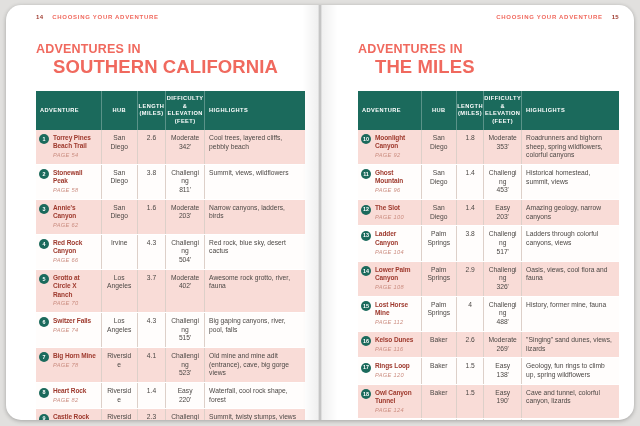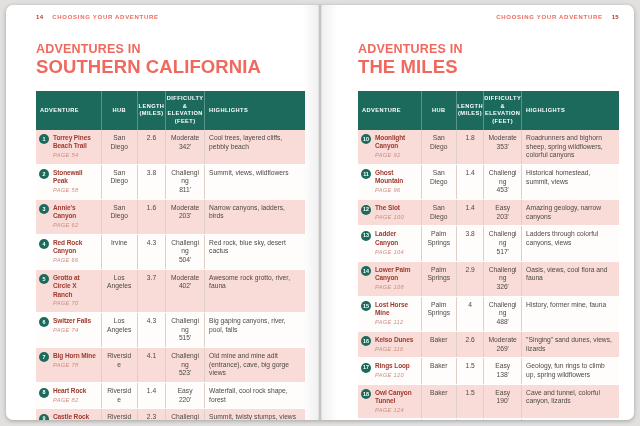--- a/index.html
+++ b/index.html
@@ -1,31 +1,31 @@
 <!DOCTYPE html>
 <html style="--backdrop: #e1e0de; --coral: #f0695e; --teal: #1b6a5c; --maroon: #9e392d; --pageRef: #cb8d80; --body: #4c4845; --rowPink: #f9dcd7; --rowWhite: #fffdfc; --grid: #ddd0c9;"><head>
 <meta charset="utf-8">
 <style>
   html,body{margin:0;padding:0;width:640px;height:426px;background:var(--backdrop,#e1e0de);
     font-family:"Liberation Sans",sans-serif;overflow:hidden;}
   .spread{position:absolute;top:5px;left:6px;right:6px;bottom:6px;background:#fff;
-    border-radius:7px;display:flex;overflow:hidden;box-shadow:0 1px 4px rgba(0,0,0,.28);}
+    border-radius:15px;display:flex;overflow:hidden;box-shadow:0 1px 4px rgba(0,0,0,.28);}
   .gutter{position:absolute;left:50%;top:0;bottom:0;width:36px;transform:translateX(-50%);
     background:linear-gradient(90deg,rgba(0,0,0,0) 0%,rgba(0,0,0,.06) 44%,rgba(0,0,0,.28) 50%,rgba(0,0,0,.06) 56%,rgba(0,0,0,0) 100%);
     pointer-events:none;z-index:5;}
   .page{width:50%;position:relative;box-sizing:border-box;}
   .page.left{padding:9px 15px 0 30px;}
   .page.right{padding:9px 15px 0 38px;}
   .running-head{display:flex;gap:9px;align-items:baseline;font-size:6px;font-weight:bold;
     letter-spacing:.7px;color:var(--coral,#f0695e);height:9px;}
   .page.right .running-head{justify-content:flex-end;}
   .pagenum{color:var(--maroon,#9e392d);letter-spacing:.3px;}
   .title{margin:20px 0 14px 0;color:var(--coral,#f0695e);line-height:1.1;}
   .t1{display:block;font-size:12.5px;font-weight:bold;letter-spacing:.2px;}
-  .t2{display:block;font-size:18.5px;font-weight:bold;letter-spacing:.1px;}
+  .t2{display:block;font-size:18.5px;font-weight:bold;letter-spacing:.1px;margin-left:17px;}
   .table{width:100%;}
   .thead{display:flex;background:var(--teal,#1b6a5c);color:#fff;}
   .th{box-sizing:border-box;padding:4px 4px;min-height:27px;display:flex;align-items:center;
     font-size:5.7px;font-weight:bold;letter-spacing:.4px;text-transform:uppercase;line-height:1.35;}
   .th + .th{border-left:1px solid rgba(255,255,255,.28);}
   .c-adv{width:24%;}.c-hub{width:13.5%;}.c-len{width:10.5%;}.c-diff{width:14.5%;}.c-hl{width:37.5%;}
   .th.c-hub,.th.c-len,.th.c-diff{justify-content:center;text-align:center;}
   .tr{display:flex;}
   .tr.pink{background:var(--rowPink,#f9dcd7);}
   .tr.white{background:var(--rowWhite,#fffdfc);}

